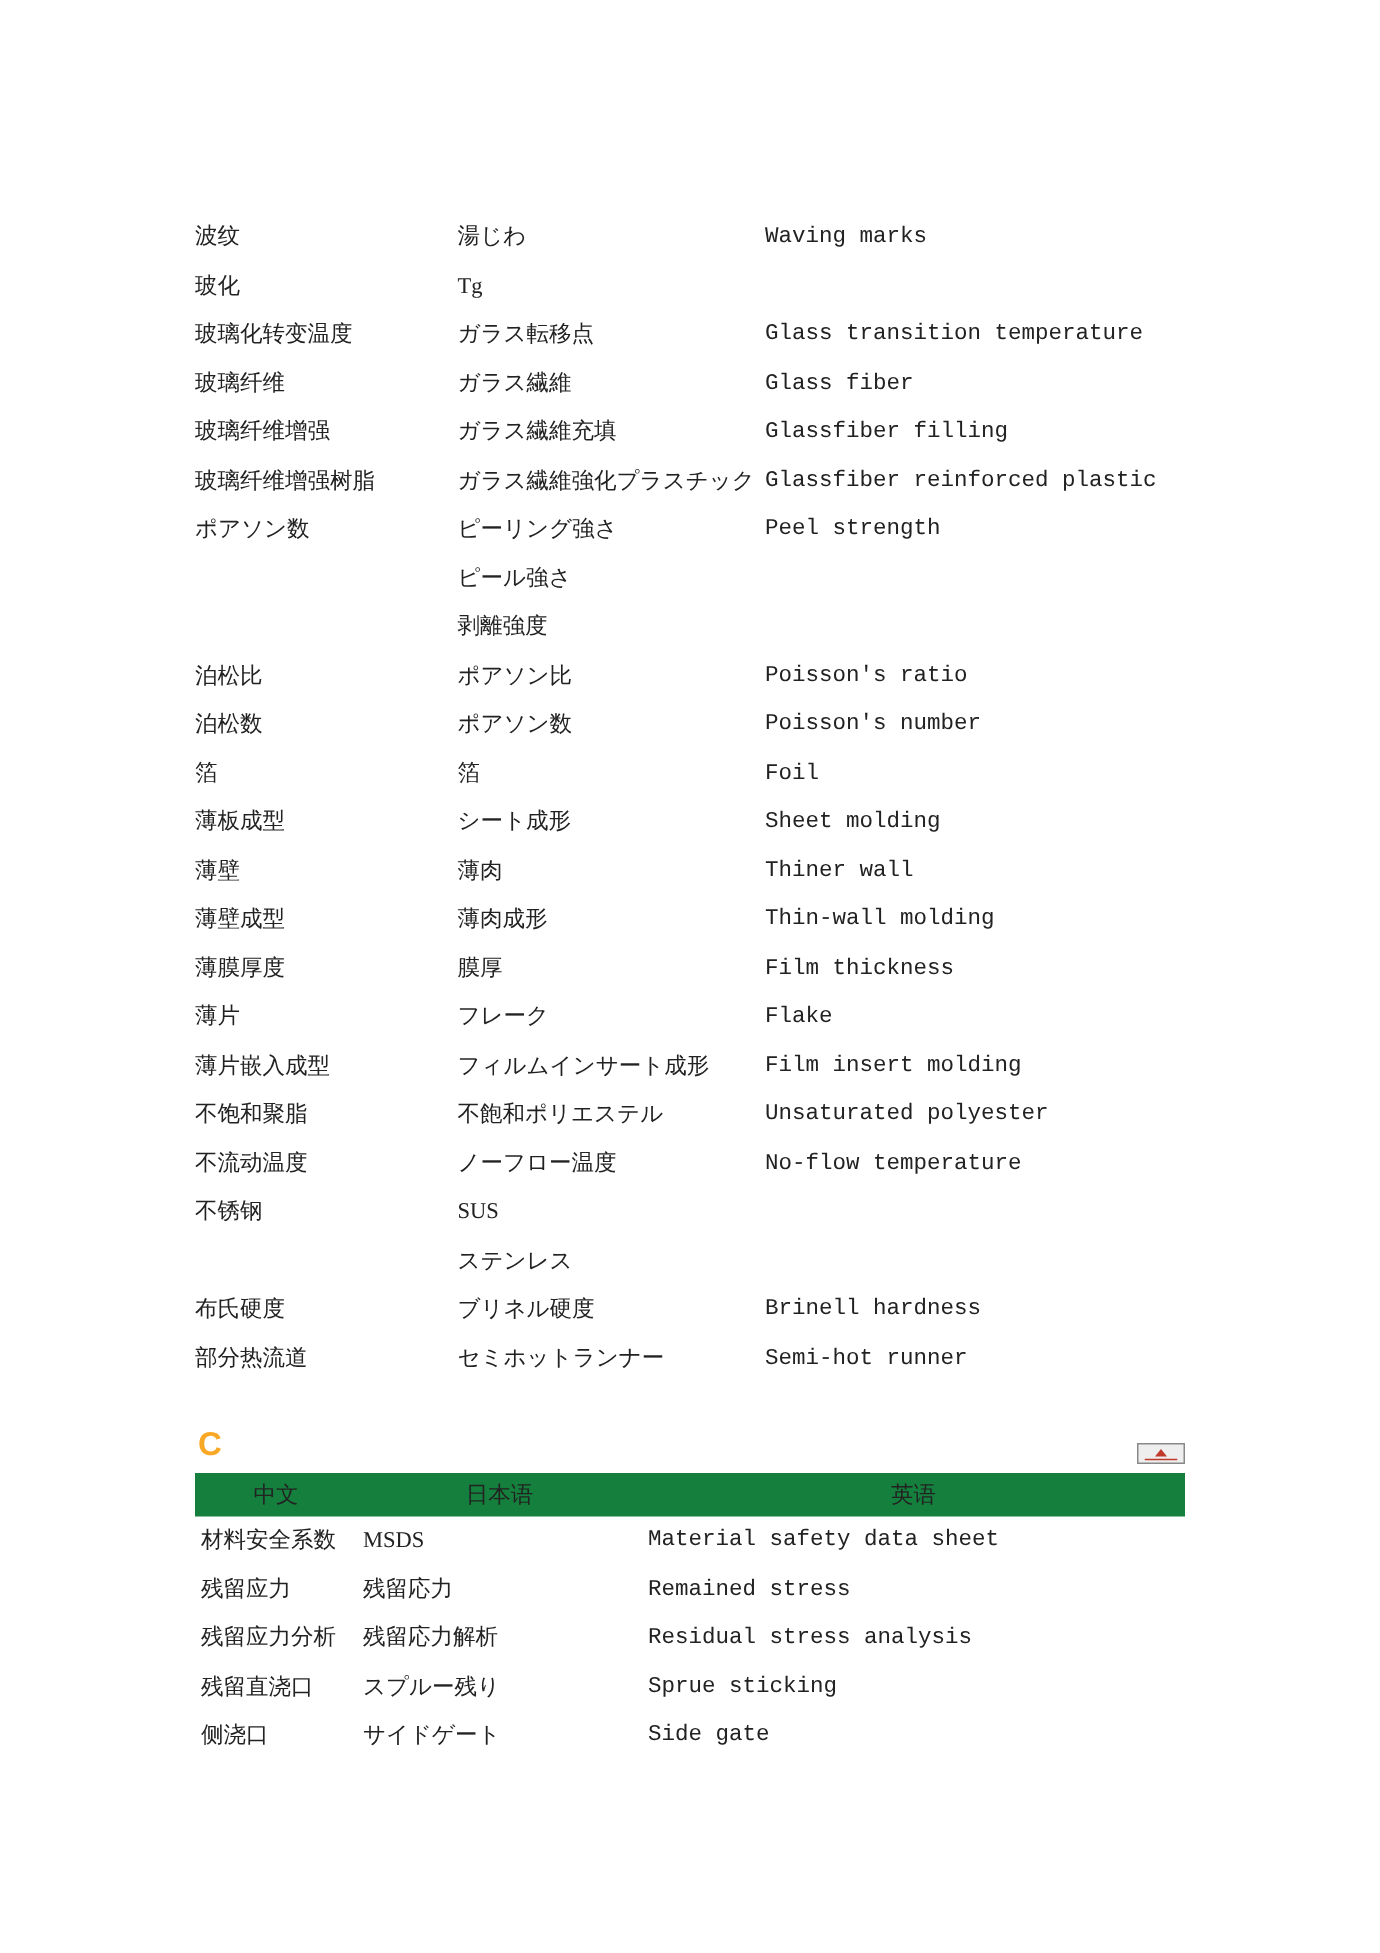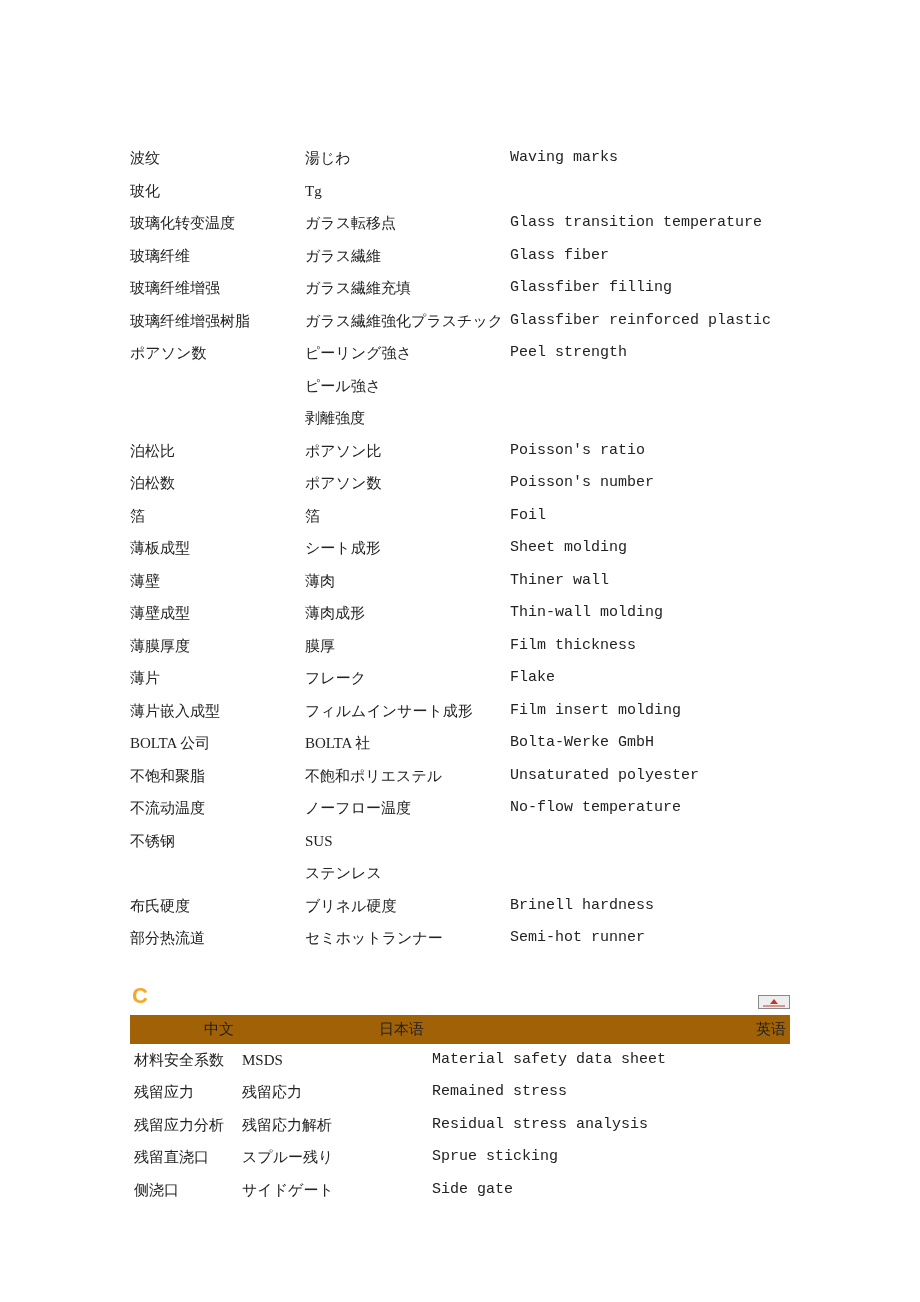--- a/index.html
+++ b/index.html
@@ -53,23 +53,23 @@
     background: #eee;
   }
   .top-icon svg { display: block; }
   .glossary2 {
     width: 100%;
     border-collapse: collapse;
     table-layout: fixed;
     margin-top: 6px;
   }
   .glossary2 th {
-    text-align: right;
+    text-align: center;
     font-weight: normal;
-    background: #a16207;
+    background: #15803d;
     padding: 5px 4px 5px 4px;
     font-size: 15px;
   }
   .glossary2 td {
     padding: 5px 4px 5px 4px;
     vertical-align: top;
     line-height: 1.5;
     font-size: 15px;
   }
   .c2-cn { width: 108px; }
@@ -170,25 +170,20 @@
         </tr>
         <tr>
           <td>薄片</td>
           <td>フレーク</td>
           <td class="en">Flake</td>
         </tr>
         <tr>
           <td>薄片嵌入成型</td>
           <td>フィルムインサート成形</td>
           <td class="en">Film insert molding</td>
-        </tr>
-        <tr>
-          <td>BOLTA 公司</td>
-          <td>BOLTA 社</td>
-          <td class="en">Bolta-Werke GmbH</td>
         </tr>
         <tr>
           <td>不饱和聚脂</td>
           <td>不飽和ポリエステル</td>
           <td class="en">Unsaturated polyester</td>
         </tr>
         <tr>
           <td>不流动温度</td>
           <td>ノーフロー温度</td>
           <td class="en">No-flow temperature</td>

